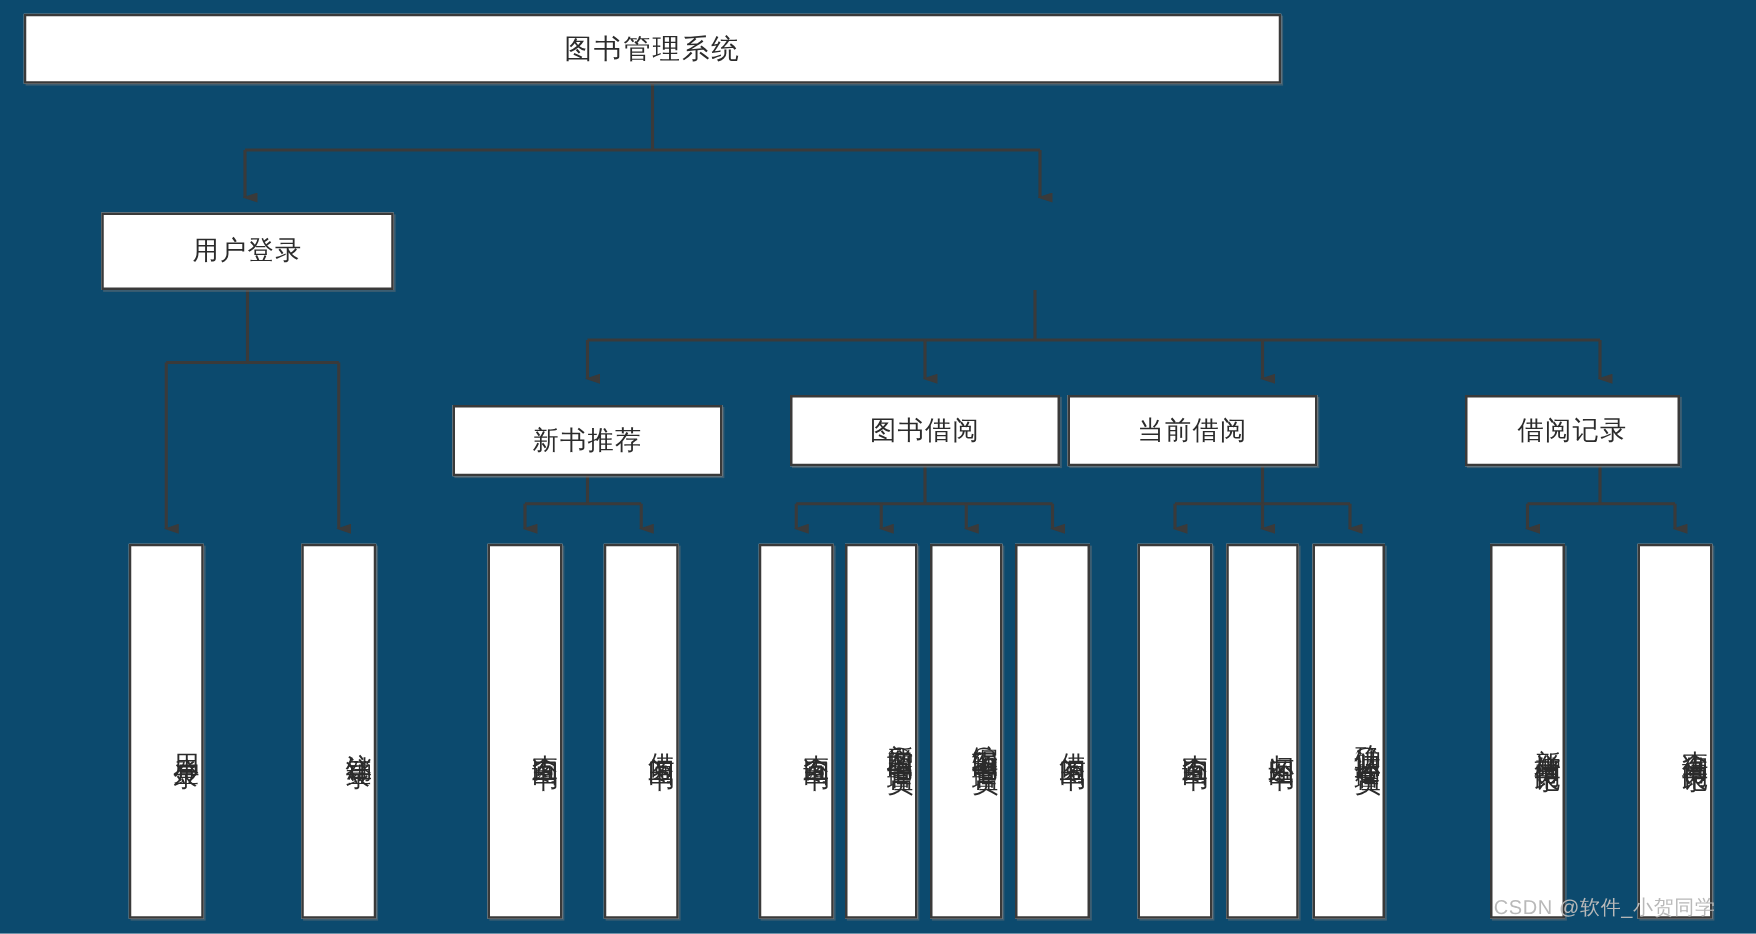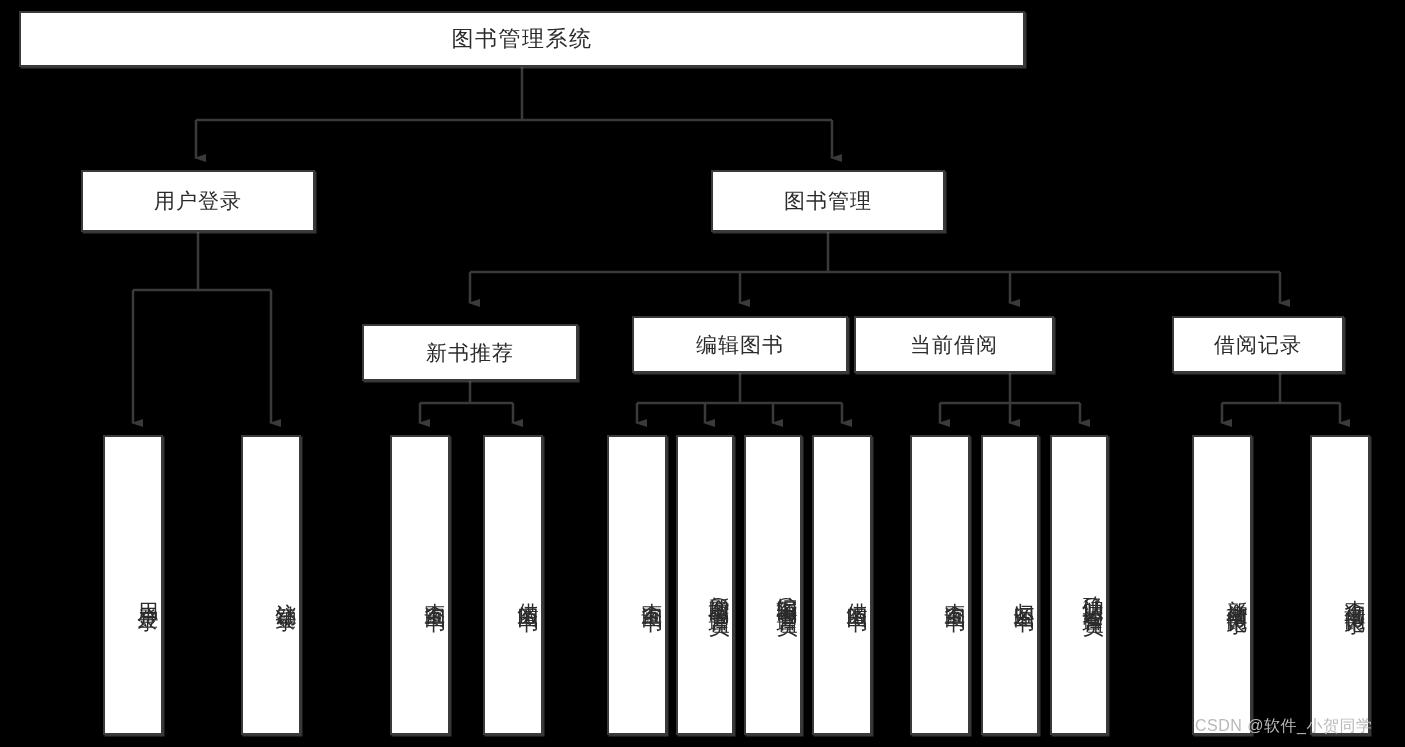--- a/index.html
+++ b/index.html
@@ -7,21 +7,21 @@
     padding: 0;
     background: #ffffff;
   }
   body {
     font-family: "Liberation Sans", "DejaVu Sans", sans-serif;
   }
   #canvas {
     position: relative;
     width: 1405px;
     height: 747px;
-    background: #000000;
+    background: #0c4a6e;
     overflow: hidden;
   }
   svg.wires {
     position: absolute;
     left: 0;
     top: 0;
     width: 1405px;
     height: 747px;
     pointer-events: none;
   }
@@ -126,29 +126,26 @@
     </g>
   </svg>
 
   <div class="node h root" style="left:19px; top:11px; width:1006px; height:56px;">
     <span>图书管理系统</span>
   </div>
 
   <div class="node h" style="left:81px; top:170px; width:234px; height:62px;">
     <span>用户登录</span>
   </div>
-  <div class="node h" style="left:711px; top:170px; width:234px; height:62px;">
-    <span>图书管理</span>
-  </div>
 
   <div class="node h" style="left:362px; top:324px; width:216px; height:57px;">
     <span>新书推荐</span>
   </div>
   <div class="node h" style="left:632px; top:316px; width:216px; height:57px;">
-    <span>编辑图书</span>
+    <span>图书借阅</span>
   </div>
   <div class="node h" style="left:854px; top:316px; width:200px; height:57px;">
     <span>当前借阅</span>
   </div>
   <div class="node h" style="left:1172px; top:316px; width:172px; height:57px;">
     <span>借阅记录</span>
   </div>
 
   <div class="node v" style="left:103px; top:435px; width:60px; height:300px;">
     <span class="vtext">用户登录</span>

